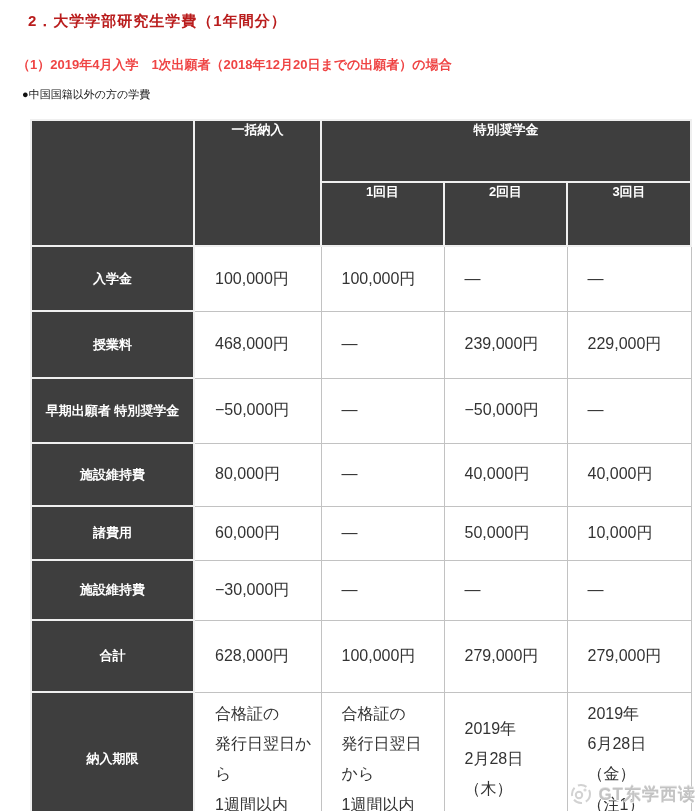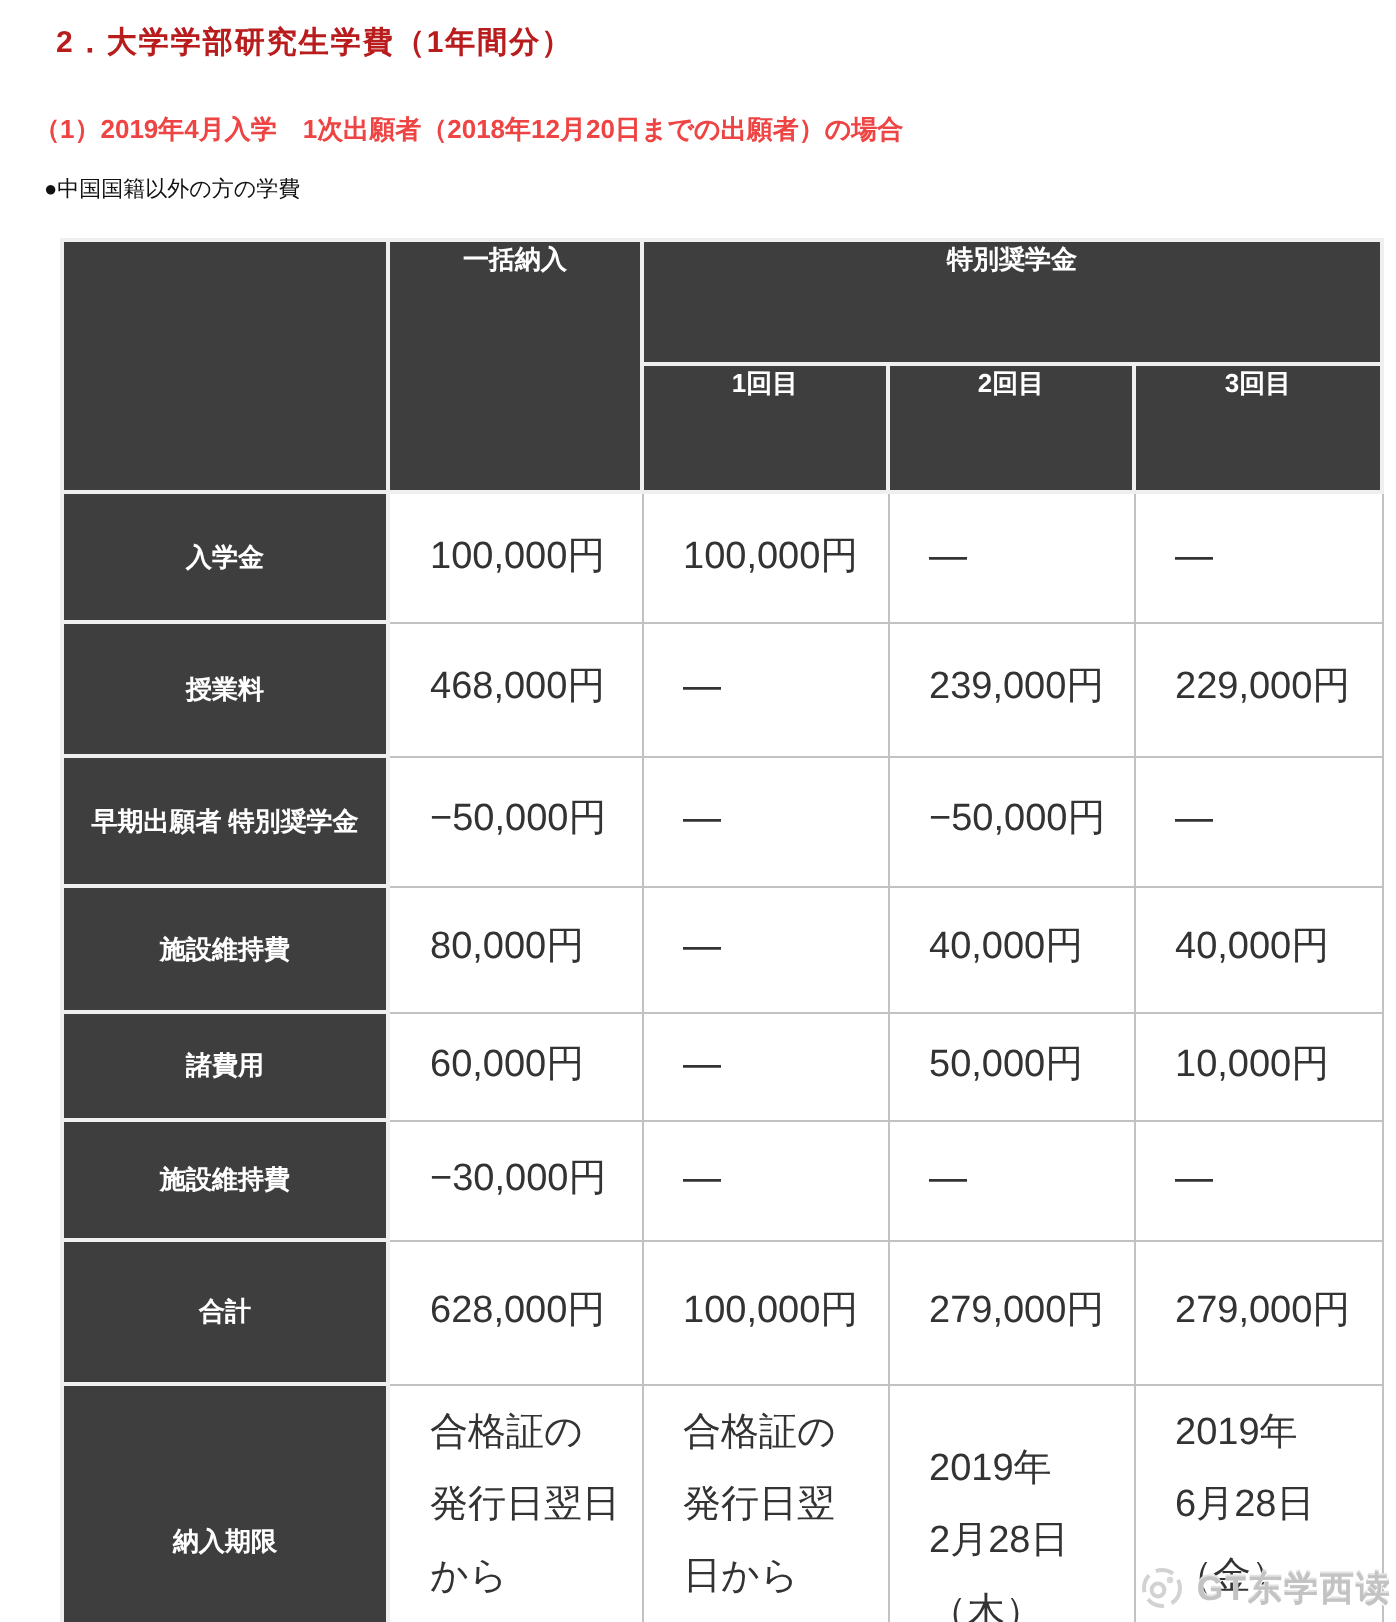--- a/index.html
+++ b/index.html
@@ -52,21 +52,21 @@
     padding-top: 0;
   }
   .fee-table th.row-label {
     vertical-align: middle;
     padding: 4px 6px;
     margin-top: 16px;
   }
   .fee-table td.val {
     background: #ffffff;
     border: 1px solid #c2c2c2;
-    font-size: 19px;
+    font-size: 16px;
     color: #333333;
     text-align: left;
     vertical-align: middle;
     padding: 6px 8px 6px 20px;
     white-space: pre-line;
     line-height: 1.9;
   }
 
   .watermark {
     position: absolute;

